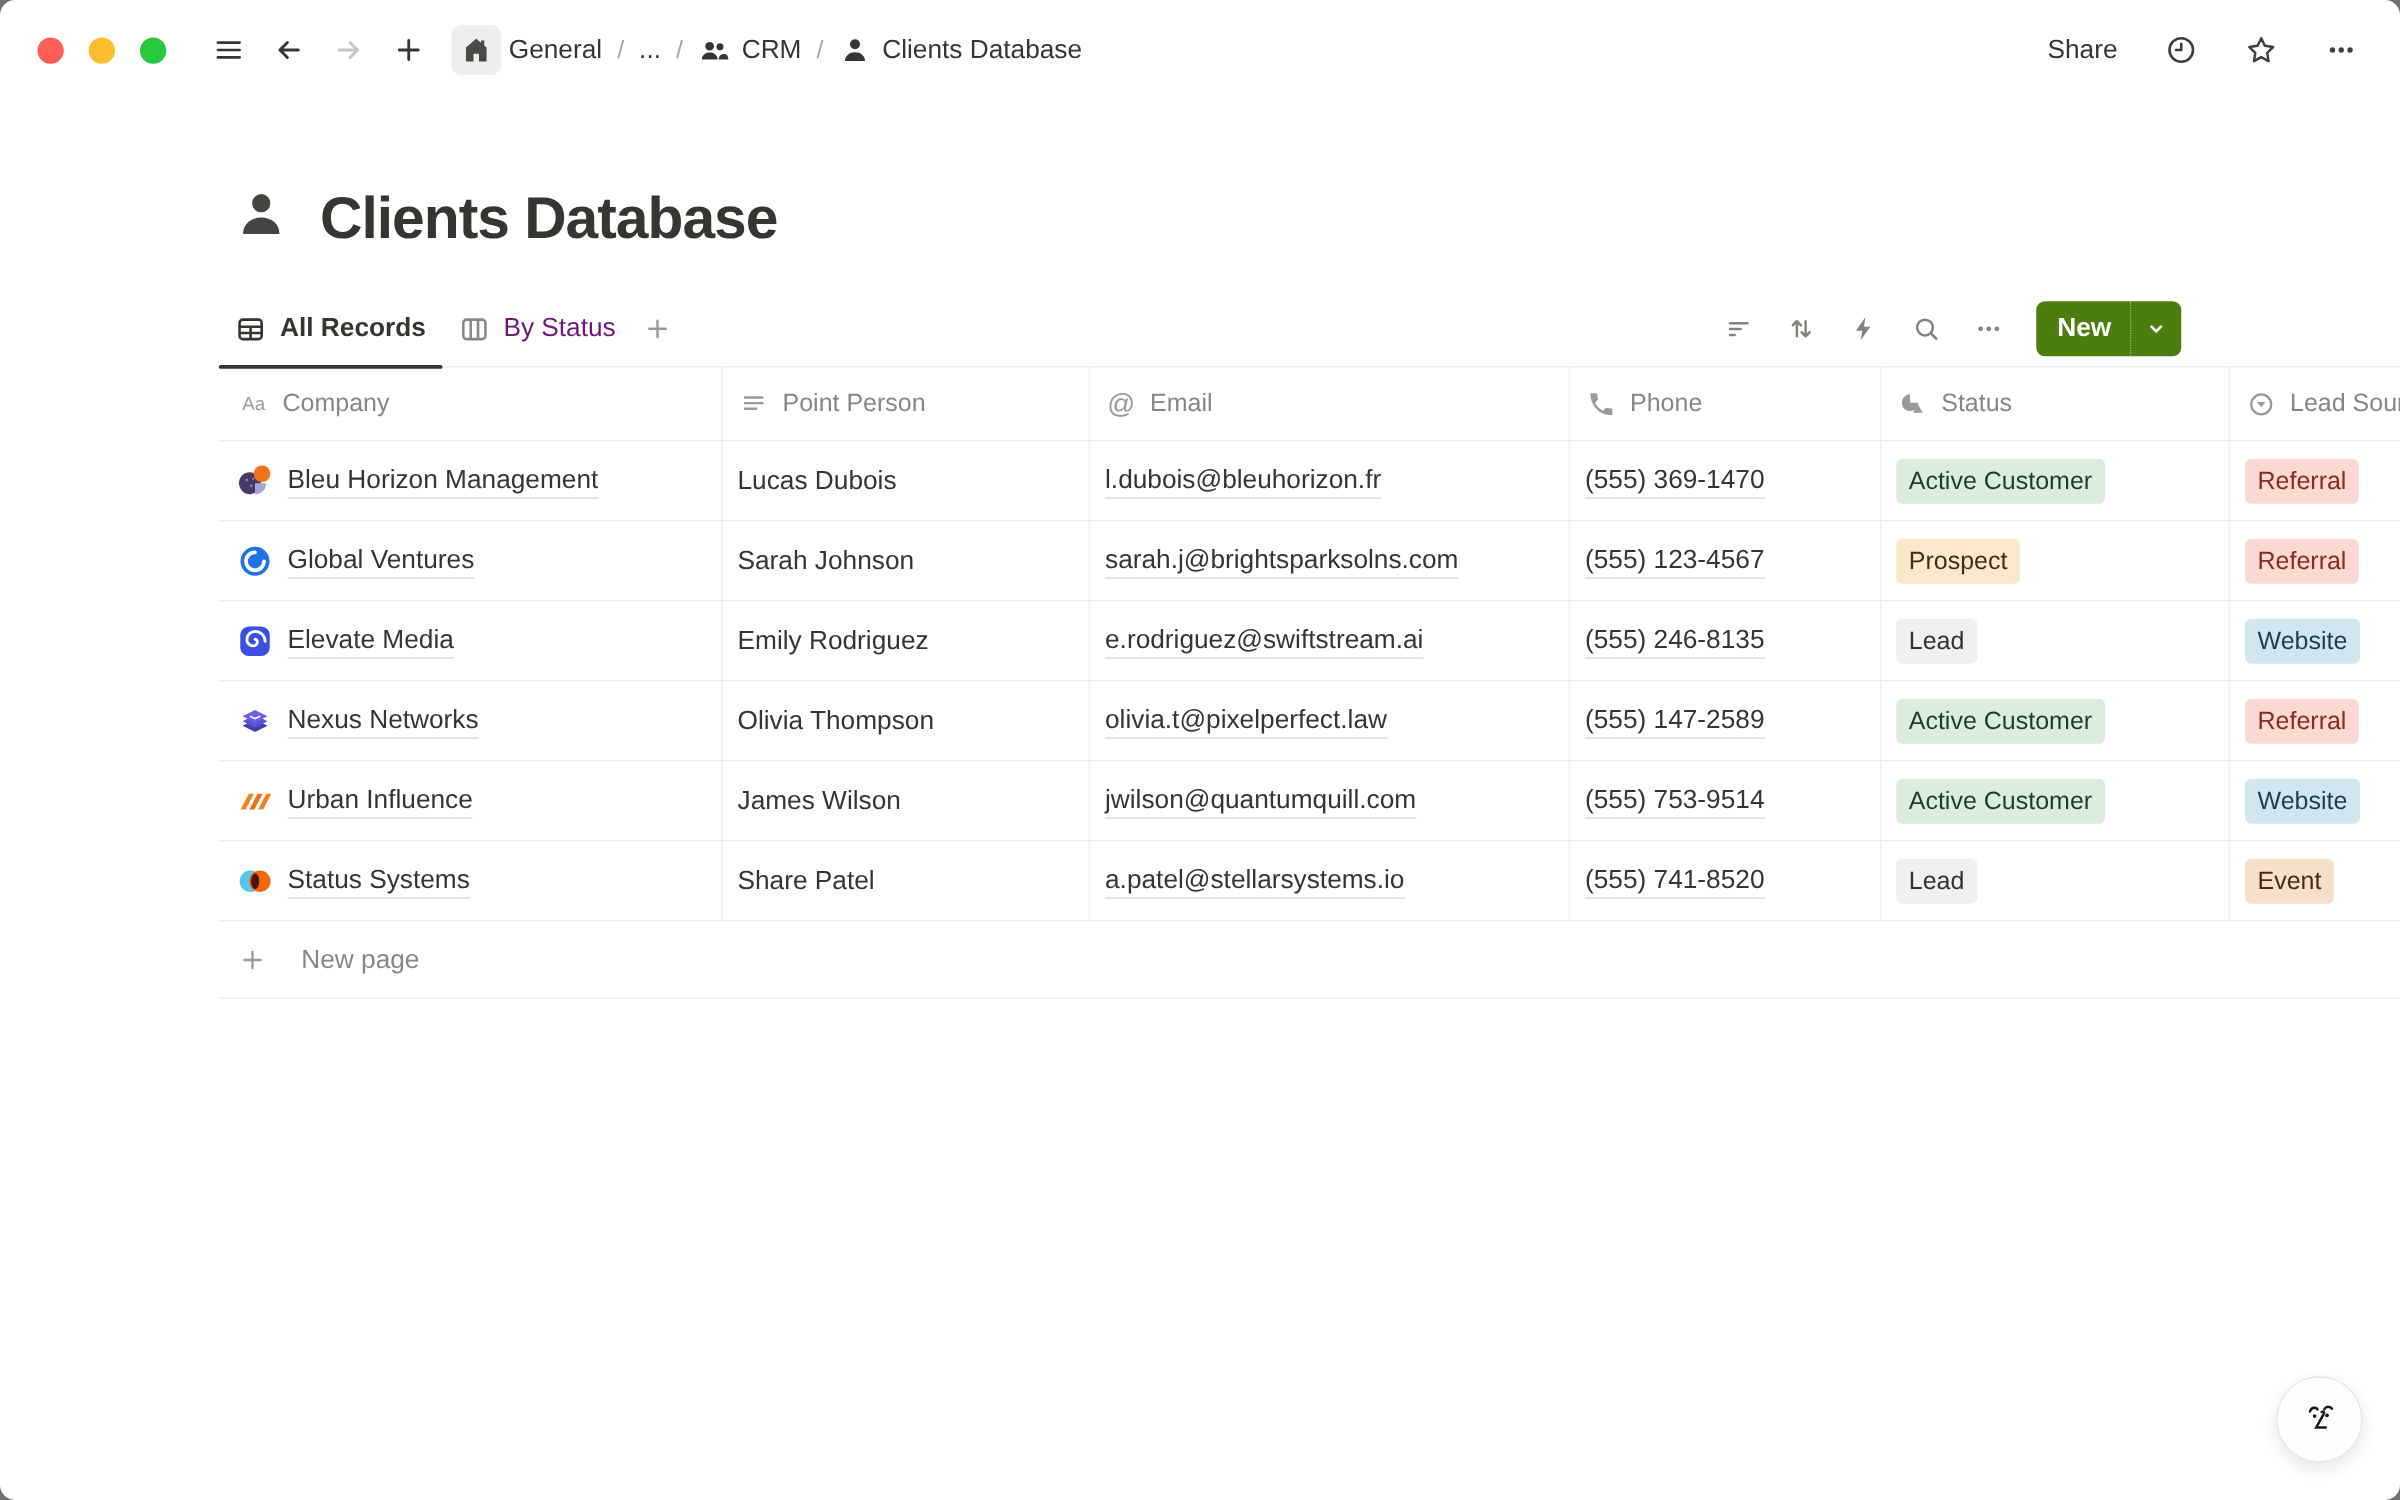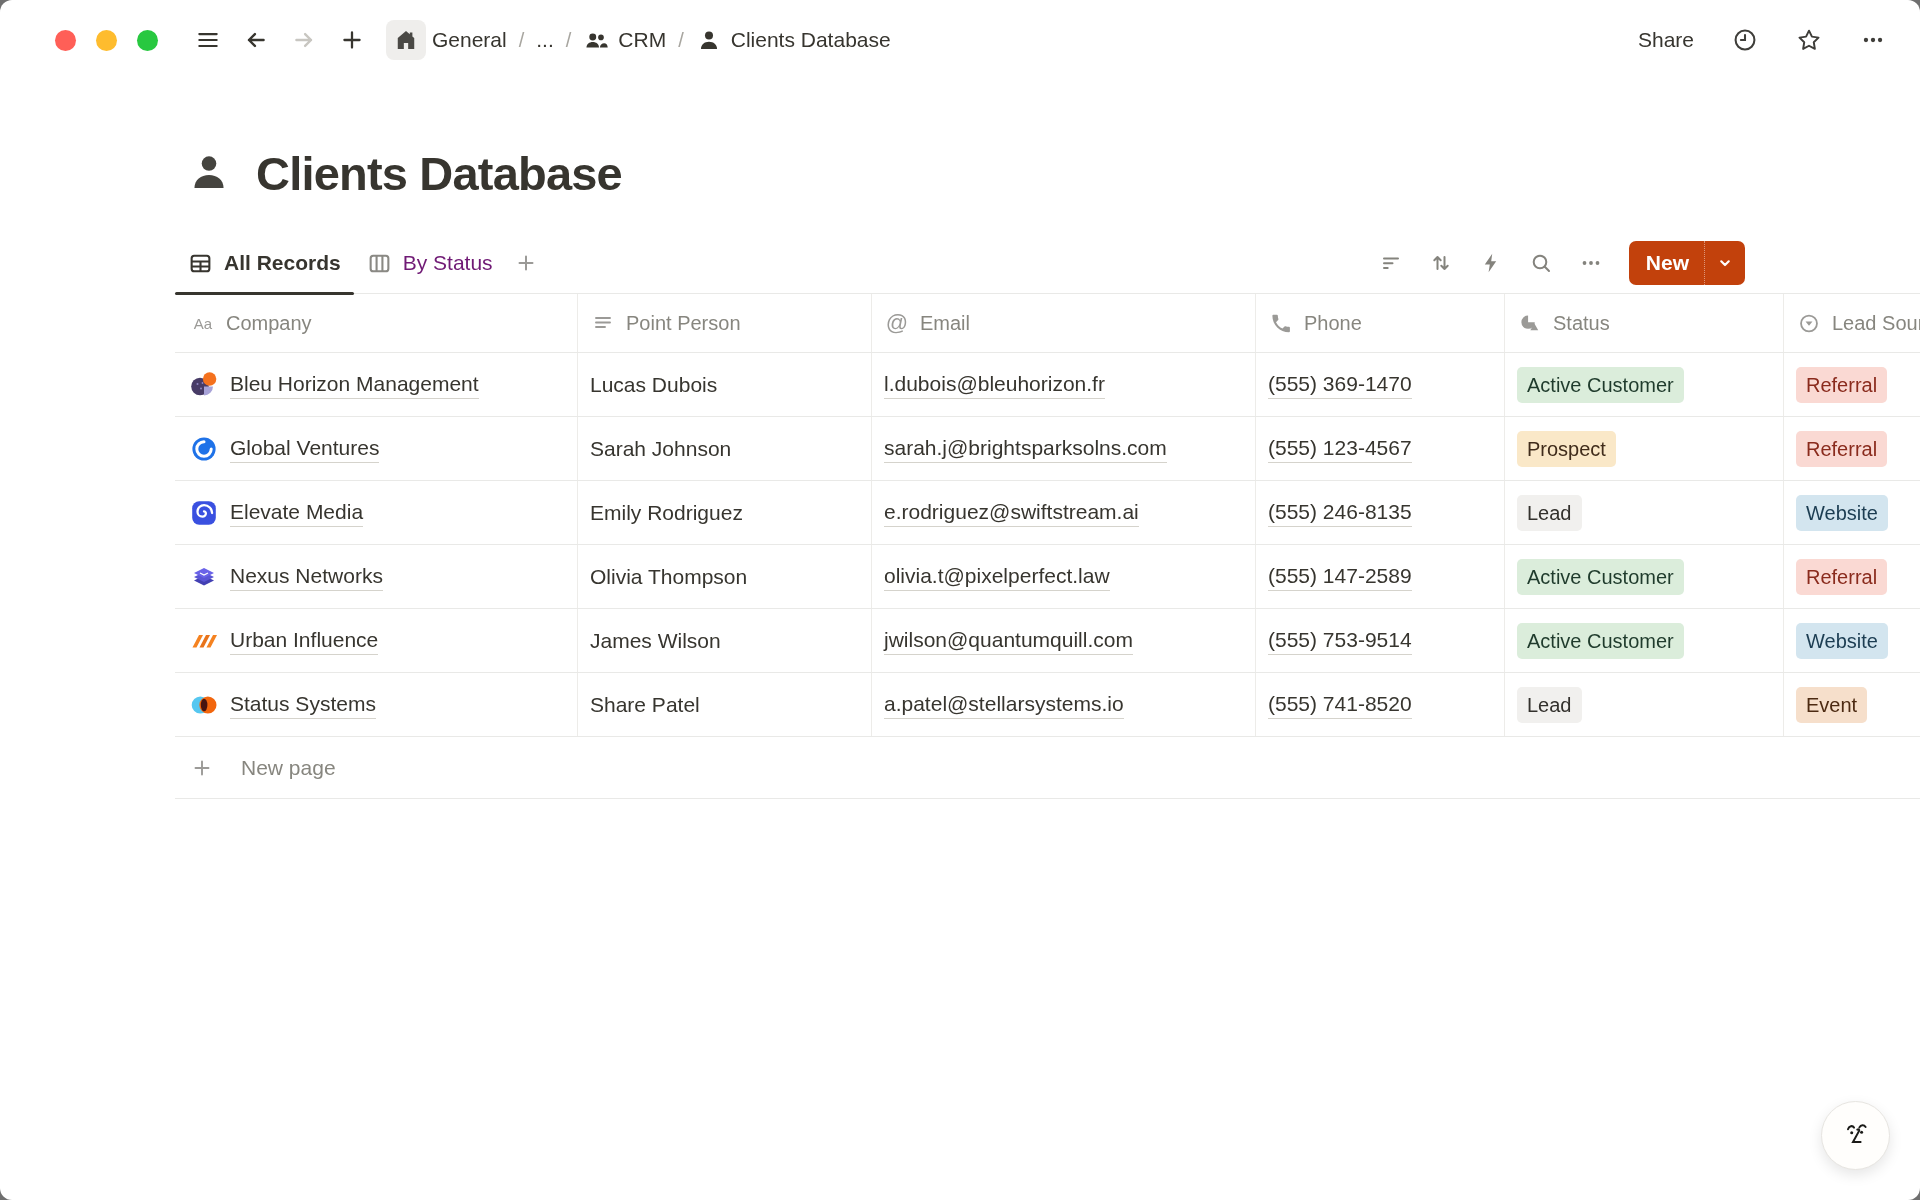--- a/index.html
+++ b/index.html
@@ -6,21 +6,21 @@
   body{
     width:1920px;height:1200px;background:#6f6f6f;
     font-family:"Liberation Sans","DejaVu Sans",sans-serif;
     -webkit-font-smoothing:antialiased;
   }
   .window{
     position:absolute;inset:0;background:#ffffff;border-radius:12px;
     overflow:hidden;color:#37352F;
   }
   
-  .topbar{display:flex;align-items:center;height:80px;padding:0 34px 0 30px;margin-left:25px;}
+  .topbar{display:flex;align-items:center;height:80px;padding:0 34px 0 30px;}
   .lights{display:flex;gap:20px;margin-right:30px;}
   .light{width:21px;height:21px;border-radius:50%;}
   .light.red{background:#FF5F57;}
   .light.yellow{background:#FEBC2E;}
   .light.green{background:#28C840;}
   .navbtn{width:40px;height:40px;display:flex;align-items:center;justify-content:center;border-radius:8px;flex:none;}
   .navbtn.home-btn{background:#EFEEEC;margin-left:6px;}
   .navgroup{display:flex;align-items:center;gap:8px;margin-right:6px;}
   .crumbs{display:flex;align-items:center;font-size:21px;gap:6px;white-space:nowrap;}
   .crumb{display:flex;align-items:center;gap:9px;color:#37352F;}
@@ -209,21 +209,21 @@
             <path d="m15.8 15.8 4.2 4.2"></path>
           </svg>
       </span>
       <span class="ticon">
         <svg width="24" height="24" viewBox="0 0 24 24" fill="currentColor">
             <circle cx="5.5" cy="12" r="1.9"></circle>
             <circle cx="12" cy="12" r="1.9"></circle>
             <circle cx="18.5" cy="12" r="1.9"></circle>
           </svg>
       </span>
-      <div class="new-btn" style="background:#c2410c;">
+      <div class="new-btn" style="background:#4d7c0f;">
         <span class="new-label">New</span>
         <span class="new-sep"></span>
         <span class="new-chevron">
           <svg width="20" height="20" viewBox="0 0 24 24" fill="none" stroke="#ffffff" stroke-width="2.6" stroke-linecap="round" stroke-linejoin="round">
               <path d="m7.5 10 4.5 4.5L16.5 10"></path>
             </svg>
         </span>
       </div>
     </div>
   </div>

